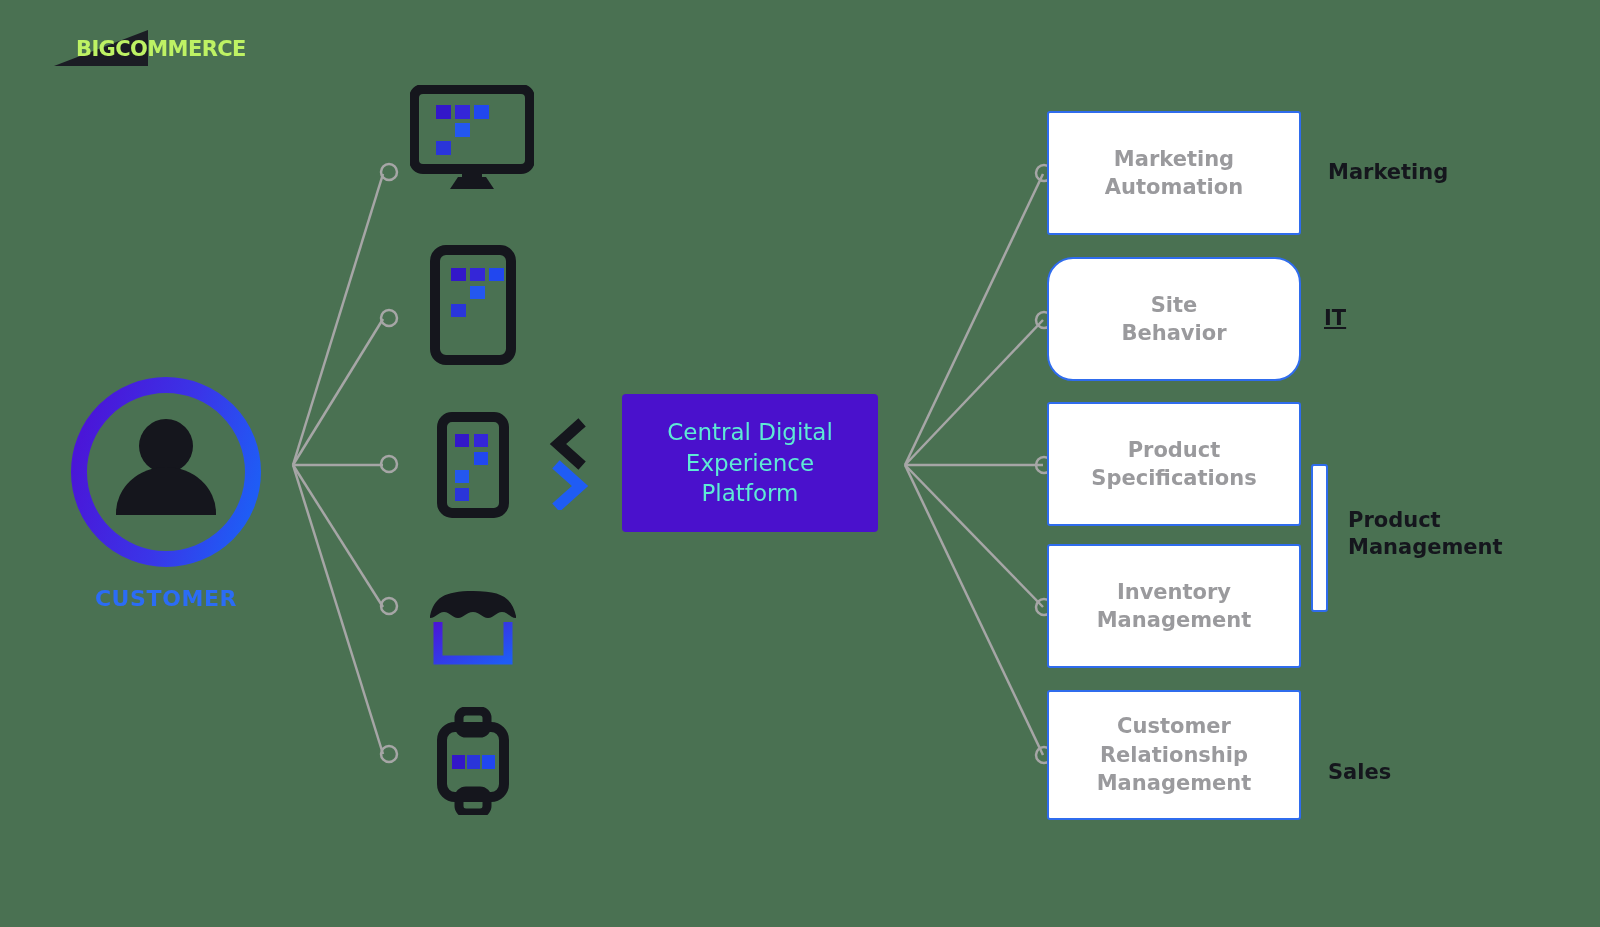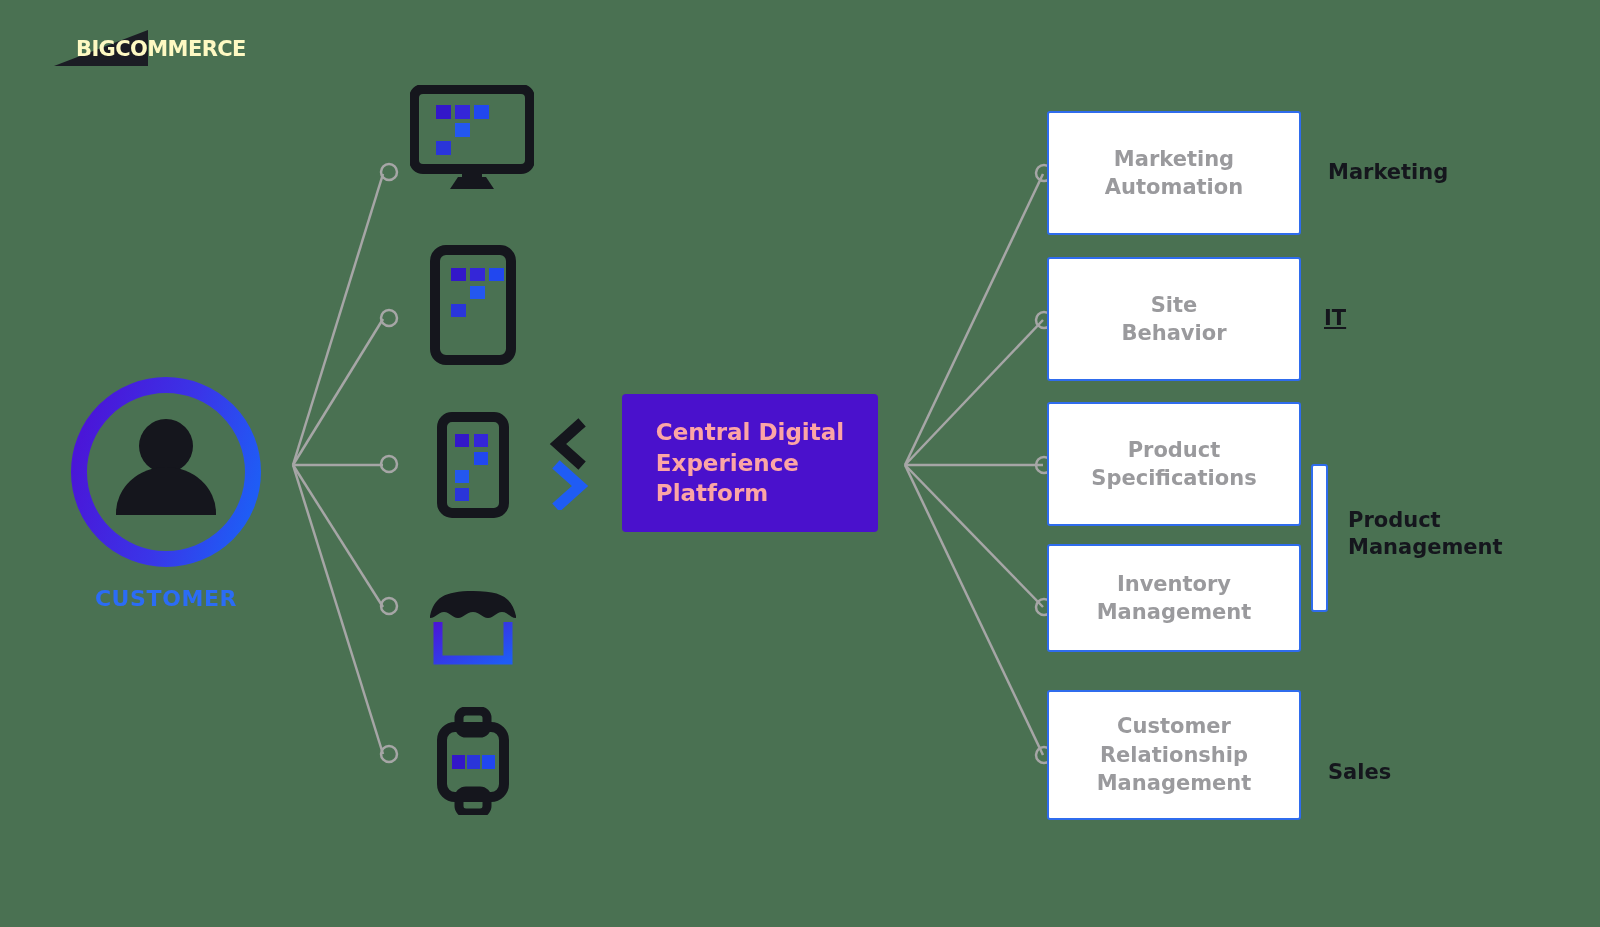--- a/index.html
+++ b/index.html
@@ -31,21 +31,21 @@
     height: 46px;
   }
   #logo .logo-text {
     position: absolute;
     left: 24px;
     top: 11px;
     font-family: "DejaVu Sans", "Liberation Sans", sans-serif;
     font-weight: 700;
     font-size: 21px;
     letter-spacing: -0.6px;
-    color: #fef9c3;
+    color: #bef264;
     white-space: nowrap;
   }
 
   
   #links, #deco {
     position: absolute;
     left: 0; top: 0;
     width: 1600px;
     height: 927px;
     overflow: visible;
@@ -100,25 +100,25 @@
     height: 138px;
     background: #4a11cc;
     border-radius: 4px;
     display: flex;
     align-items: center;
     justify-content: center;
     box-sizing: border-box;
     padding: 0 10px;
   }
   #platform .ptext {
-    color: #fca5a5;
+    color: #5eead4;
     font-size: 23px;
-    font-weight: 700;
+    font-weight: 400;
     line-height: 1.33;
-    text-align: left;
+    text-align: center;
     white-space: pre-line;
   }
 
   
   .sysbox {
     position: absolute;
     left: 1047px;
     width: 254px;
     background: #ffffff;
     border: 2px solid #2f6ced;
@@ -292,31 +292,31 @@
     <div class="ptext">Central Digital
 Experience
 Platform</div>
   </div>
 
   <div class="sysbox" style="top:111px; height:124px;">
     <div class="stext">Marketing
 Automation</div>
   </div>
 
-  <div class="sysbox" style="top:257px; height:124px;">
+  <div class="sysbox" style="top:257px; height:124px;border-radius:26px;">
     <div class="stext">Site
 Behavior</div>
   </div>
 
   <div class="sysbox" style="top:402px; height:124px;">
     <div class="stext">Product
 Specifications</div>
   </div>
 
-  <div class="sysbox" style="top:544px; height:108px;justify-content:center;">
+  <div class="sysbox" style="top:544px; height:124px;justify-content:center;">
     <div class="stext">Inventory
 Management</div>
   </div>
 
   <div class="sysbox" style="top:690px; height:130px;">
     <div class="stext">Customer
 Relationship
 Management</div>
   </div>
 

